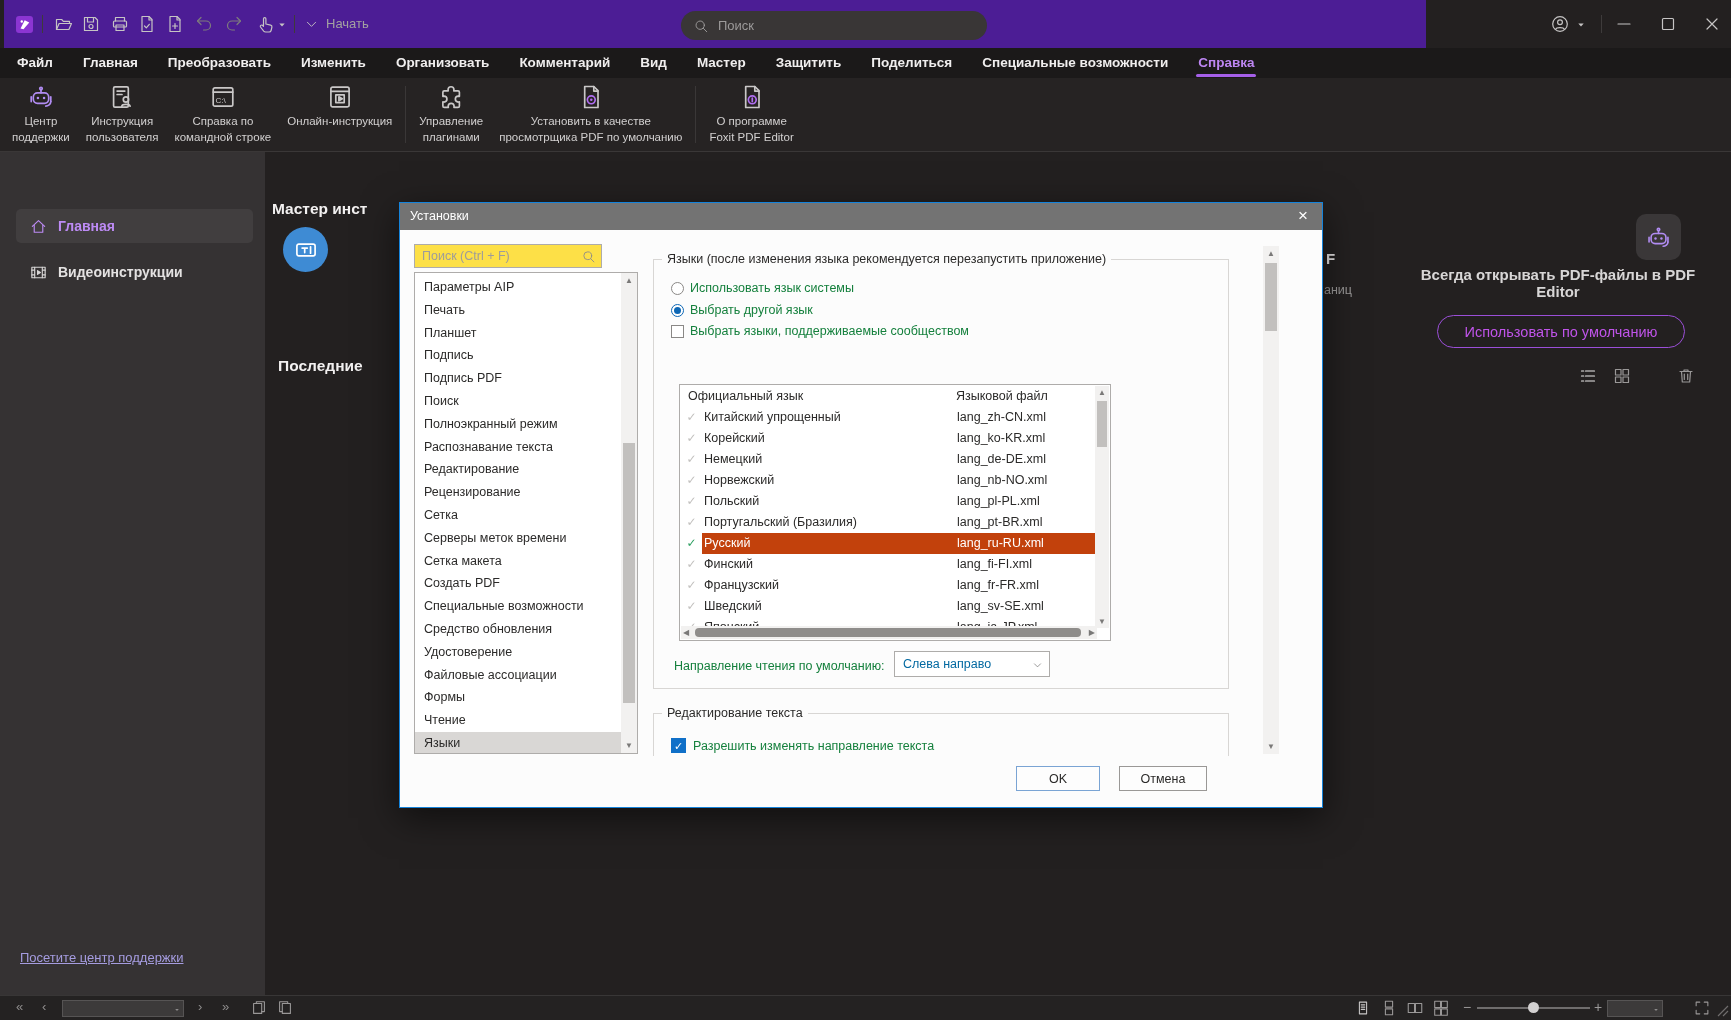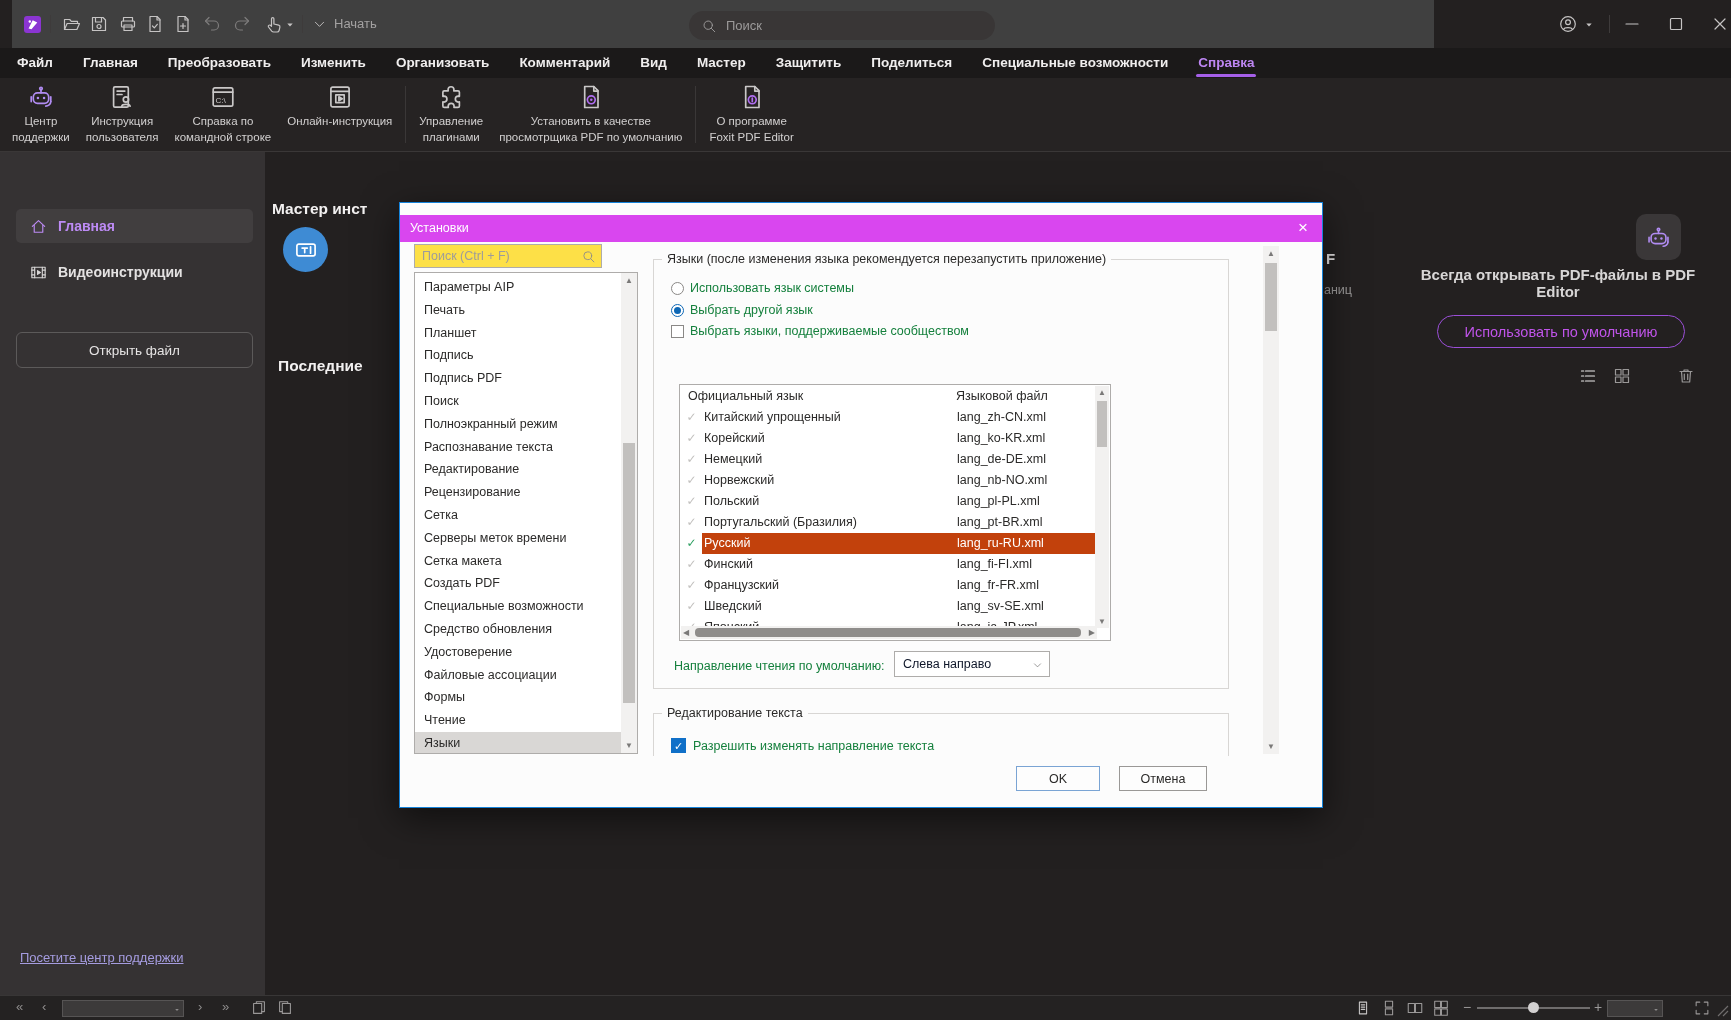--- a/index.html
+++ b/index.html
@@ -5,21 +5,21 @@
   * { margin:0; padding:0; box-sizing:border-box; }
   html,body { width:1731px; height:1020px; overflow:hidden; }
   body {
     font-family:"Liberation Sans","DejaVu Sans",sans-serif;
     background:#232020; position:relative; color:#e6e4e4;
   }
   svg { display:block; }
   .ic svg { width:100%; height:100%; }
 
   
-  .titlebar { position:absolute; left:12px; top:0; width:1422px; height:48px; background:#404040; }
+  .titlebar { position:absolute; left:4px; top:0; width:1422px; height:48px; background:#4c1d95; }
   .tb-ic { position:absolute; top:14px; width:20px; height:20px; color:#c6c4c4; cursor:default; }
   .tb-ic.dim { color:#7e7c7c; }
   .tb-sep { position:absolute; top:15px; width:1px; height:18px; background:#3e3b3b; }
   .tb-start-label { position:absolute; top:16px; font-size:13px; color:#a3a1a1; }
   .tb-search { position:absolute; left:677px; top:11px; width:306px; height:29px; background:#393636;
     border-radius:15px; display:flex; align-items:center; padding-left:12px; }
   .tb-search .ic { width:16px; height:16px; color:#9c9a9a; }
   .tb-search input { background:transparent; border:none; outline:none; color:#cfcdcd; font-size:13px;
     margin-left:9px; width:240px; font-family:inherit; }
   .tb-search input::placeholder { color:#9c9a9a; }
@@ -69,21 +69,21 @@
     display:flex; align-items:center; justify-content:center; }
   .ai-tile .ic { width:27px; height:27px; color:#b18cf2; }
   .always-open { position:absolute; left:1400px; top:266px; width:316px; text-align:center; font-size:15px;
     font-weight:bold; color:#d8d6d6; }
   .use-default-btn { position:absolute; left:1437px; top:315px; width:248px; height:33px; border:1px solid #9b4fd8;
     border-radius:17px; color:#c054ea; font-size:14.5px; display:flex; align-items:center; justify-content:center; cursor:pointer; }
 
   
   .dialog { position:absolute; left:399px; top:202px; width:924px; height:606px; background:#fcfcfc;
     border:1px solid #1583da; box-shadow:0 10px 34px rgba(0,0,0,.55); z-index:5; color:#2b2a29; }
-  .dlg-titlebar { position:absolute; left:0; top:0; width:100%; height:27px; background:#d946ef;margin-top:12px; }
+  .dlg-titlebar { position:absolute; left:0; top:0; width:100%; height:27px; background:#737373; }
   .dlg-title { position:absolute; left:10px; top:6px; font-size:12.5px; color:#fff; }
   .dlg-close { position:absolute; right:8px; top:2px; width:22px; height:22px; color:#fff; font-size:17px;
     display:flex; align-items:center; justify-content:center; cursor:pointer; }
   .dlg-search { position:absolute; left:14px; top:41px; width:188px; height:24px; border:1px solid #aeacaa; background:#fde047; }
   .dlg-search input { border:none; outline:none; width:190px; height:100%; padding-left:7px; font-size:12.5px;
     font-family:inherit; color:#2b2a29; background:transparent; }
   .dlg-search input::placeholder { color:#9e9c9a; }
   .dlg-search .ic { position:absolute; right:5px; top:4px; width:15px; height:15px; color:#8d8b89; }
 
   .cat-list { position:absolute; left:14px; top:69px; width:224px; height:482px; border:1px solid #aeacaa;
@@ -115,21 +115,21 @@
   .lang-row { display:flex; height:21px; line-height:21px; font-size:12.5px; color:#2b2a29; white-space:nowrap; cursor:default; }
   .lang-row .chk { width:21px; text-align:center; color:#c2c0be; font-size:12px; background:#fff; flex:none; }
   .lang-row .lang { width:253px; padding-left:2px; flex:none; overflow:hidden; }
   .lang-row .file { flex:1; padding-left:2px; overflow:hidden; }
   .lang-row.selected .lang, .lang-row.selected .file { background:#c2410c; color:#fff; }
   .lang-row.selected .chk { color:#2b9e5f; font-weight:bold; }
   .lt-vscroll { position:absolute; right:1px; top:1px; width:14px; height:242px; }
   .lt-hscroll { position:absolute; left:1px; bottom:1px; width:416px; height:13px; }
 
   .dropdown { position:absolute; height:26px; border:1px solid #aeacaa; background:#fff; font-size:12.5px;
-    color:#0f172a; display:flex; align-items:center; padding-left:8px; cursor:default; }
+    color:#0369a1; display:flex; align-items:center; padding-left:8px; cursor:default; }
   .dropdown .ic { position:absolute; right:6px; top:8px; width:11px; height:11px; color:#6a6868; }
 
   .dlg-btn { position:absolute; width:84px; height:25px; background:#fdfdfd; border:1px solid #9a9896;
     font-size:12.5px; color:#2b2a29; display:flex; align-items:center; justify-content:center; cursor:pointer; }
   .dlg-btn.default { border-color:#7aa4d4; }
 
   .panel-scroll { position:absolute; left:863px; top:43px; width:16px; height:508px; }
 
   
   .statusbar { position:absolute; left:0; top:995px; width:1731px; height:25px; background:#242222; border-top:1px solid #383636; }
@@ -375,21 +375,20 @@
         <span class="ic">
           <svg viewBox="0 0 20 20" fill="none" stroke="currentColor" stroke-width="1.2" stroke-linecap="round" stroke-linejoin="round">
             <rect x="3" y="4.5" width="14" height="11"></rect>
             <path d="M6 4.5 V15.5 M14 4.5 V15.5 M3 7.5 h3 M3 12.5 h3 M14 7.5 h3 M14 12.5 h3"></path>
             <path d="M9 8 l3 2 -3 2 z" fill="currentColor"></path>
           </svg>
         </span>
         <span class="lbl">Видеоинструкции</span>
       </div>
     </div>
-  <div class="open-file-btn">Открыть файл</div>
   <div class="support-link">Посетите центр поддержки</div>
 </div>
 
 <div class="wizard-heading">Мастер инст</div>
 <div class="wizard-circle">
   <span class="ic" style="width:26px;height:26px;">
       <svg viewBox="0 0 20 20" fill="none" stroke="#fff" stroke-width="1.3" stroke-linecap="round">
         <rect x="3" y="5.5" width="14" height="9" rx="1.5"></rect>
         <path d="M7 8.5 h4 M9 8.5 V12"></path>
         <path d="M13.5 7.5 v5"></path>

